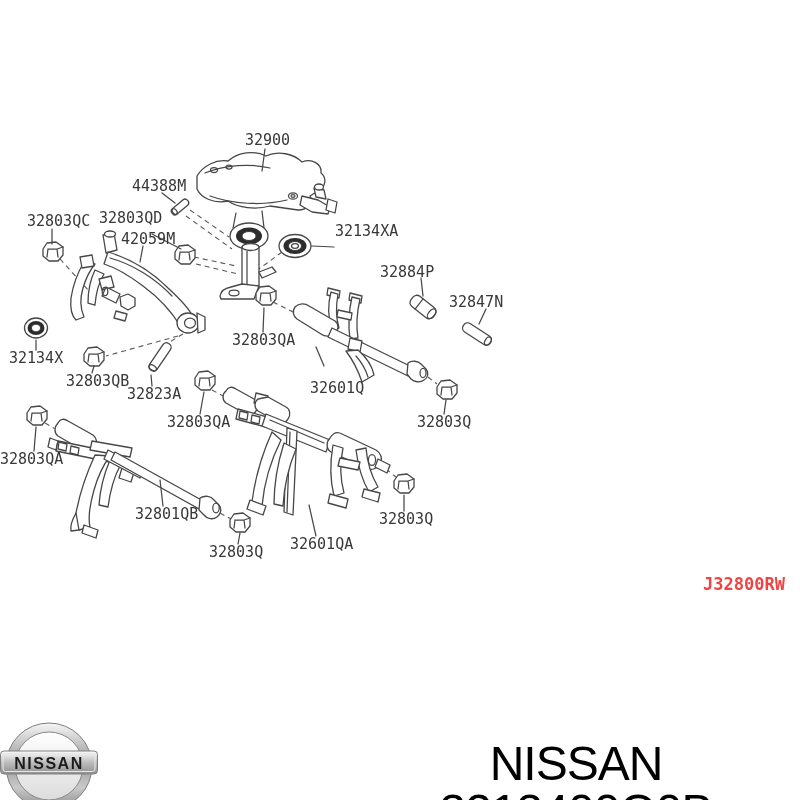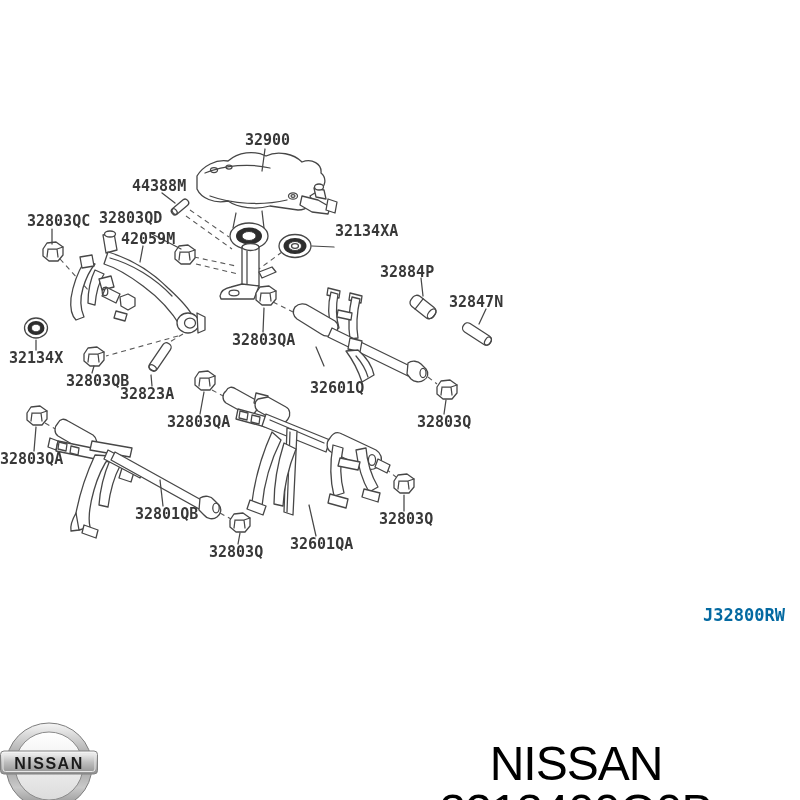--- a/index.html
+++ b/index.html
@@ -1,23 +1,23 @@
 <!DOCTYPE html>
 <html><head>
 <meta charset="utf-8">
 <style>
   html,body{margin:0;padding:0;background:#fff;}
   #page{position:relative;width:800px;height:800px;background:#fff;overflow:hidden;
         font-family:"DejaVu Sans","Liberation Sans",sans-serif;}
   #lineart{position:absolute;left:0;top:0;width:800px;height:800px;}
   .part-label{position:absolute;font-family:"DejaVu Sans Mono","Liberation Mono",monospace;
-       font-size:15px;font-weight:bold;color:#383838;letter-spacing:0px;white-space:nowrap;
+       font-size:15px;font-weight:normal;color:#383838;letter-spacing:0px;white-space:nowrap;
        line-height:1;}
-  .ref-code{position:absolute;left:703px;top:607px;font-family:"DejaVu Sans Mono","Liberation Mono",monospace;
-       font-size:17px;font-weight:bold;color:#0369a1;letter-spacing:0px;line-height:1;}
+  .ref-code{position:absolute;left:703px;top:576px;font-family:"DejaVu Sans Mono","Liberation Mono",monospace;
+       font-size:17px;font-weight:bold;color:#ef4444;letter-spacing:0px;line-height:1;}
   #caption{position:absolute;left:352px;top:740px;width:448px;text-align:center;
        font-family:"Liberation Sans",sans-serif;font-size:48px;font-weight:400;color:#000;
        letter-spacing:-1px;line-height:1;}
   #nissan-logo{position:absolute;left:0px;top:718px;}
   .ln{fill:#fff;stroke:#474747;stroke-width:1.3;stroke-linejoin:round;}
   .st{fill:none;stroke:#474747;stroke-width:1.25;stroke-linecap:round;stroke-linejoin:round;}
   .dash{fill:none;stroke:#585858;stroke-width:1.1;stroke-dasharray:5 4;}
   .dk{fill:#2d2d2d;stroke:none;}
 </style>
 </head>
@@ -253,21 +253,21 @@
   <div class="part-label" style="left:27px;top:214px">32803QC</div>
   <div class="part-label" style="left:99px;top:211px">32803QD</div>
   <div class="part-label" style="left:121px;top:232px">42059M</div>
   <div class="part-label" style="left:335px;top:224px">32134XA</div>
   <div class="part-label" style="left:380px;top:265px">32884P</div>
   <div class="part-label" style="left:449px;top:295px">32847N</div>
   <div class="part-label" style="left:232px;top:333px">32803QA</div>
   <div class="part-label" style="left:310px;top:381px">32601Q</div>
   <div class="part-label" style="left:9px;top:351px">32134X</div>
   <div class="part-label" style="left:66px;top:374px">32803QB</div>
-  <div class="part-label" style="left:120px;top:387px">32823A</div>
+  <div class="part-label" style="left:127px;top:387px">32823A</div>
   <div class="part-label" style="left:417px;top:415px">32803Q</div>
   <div class="part-label" style="left:167px;top:415px">32803QA</div>
   <div class="part-label" style="left:0px;top:452px">32803QA</div>
   <div class="part-label" style="left:135px;top:507px">32801QB</div>
   <div class="part-label" style="left:209px;top:545px">32803Q</div>
   <div class="part-label" style="left:379px;top:512px">32803Q</div>
   <div class="part-label" style="left:290px;top:537px">32601QA</div>
 
   <div class="ref-code">J32800RW</div>
 

